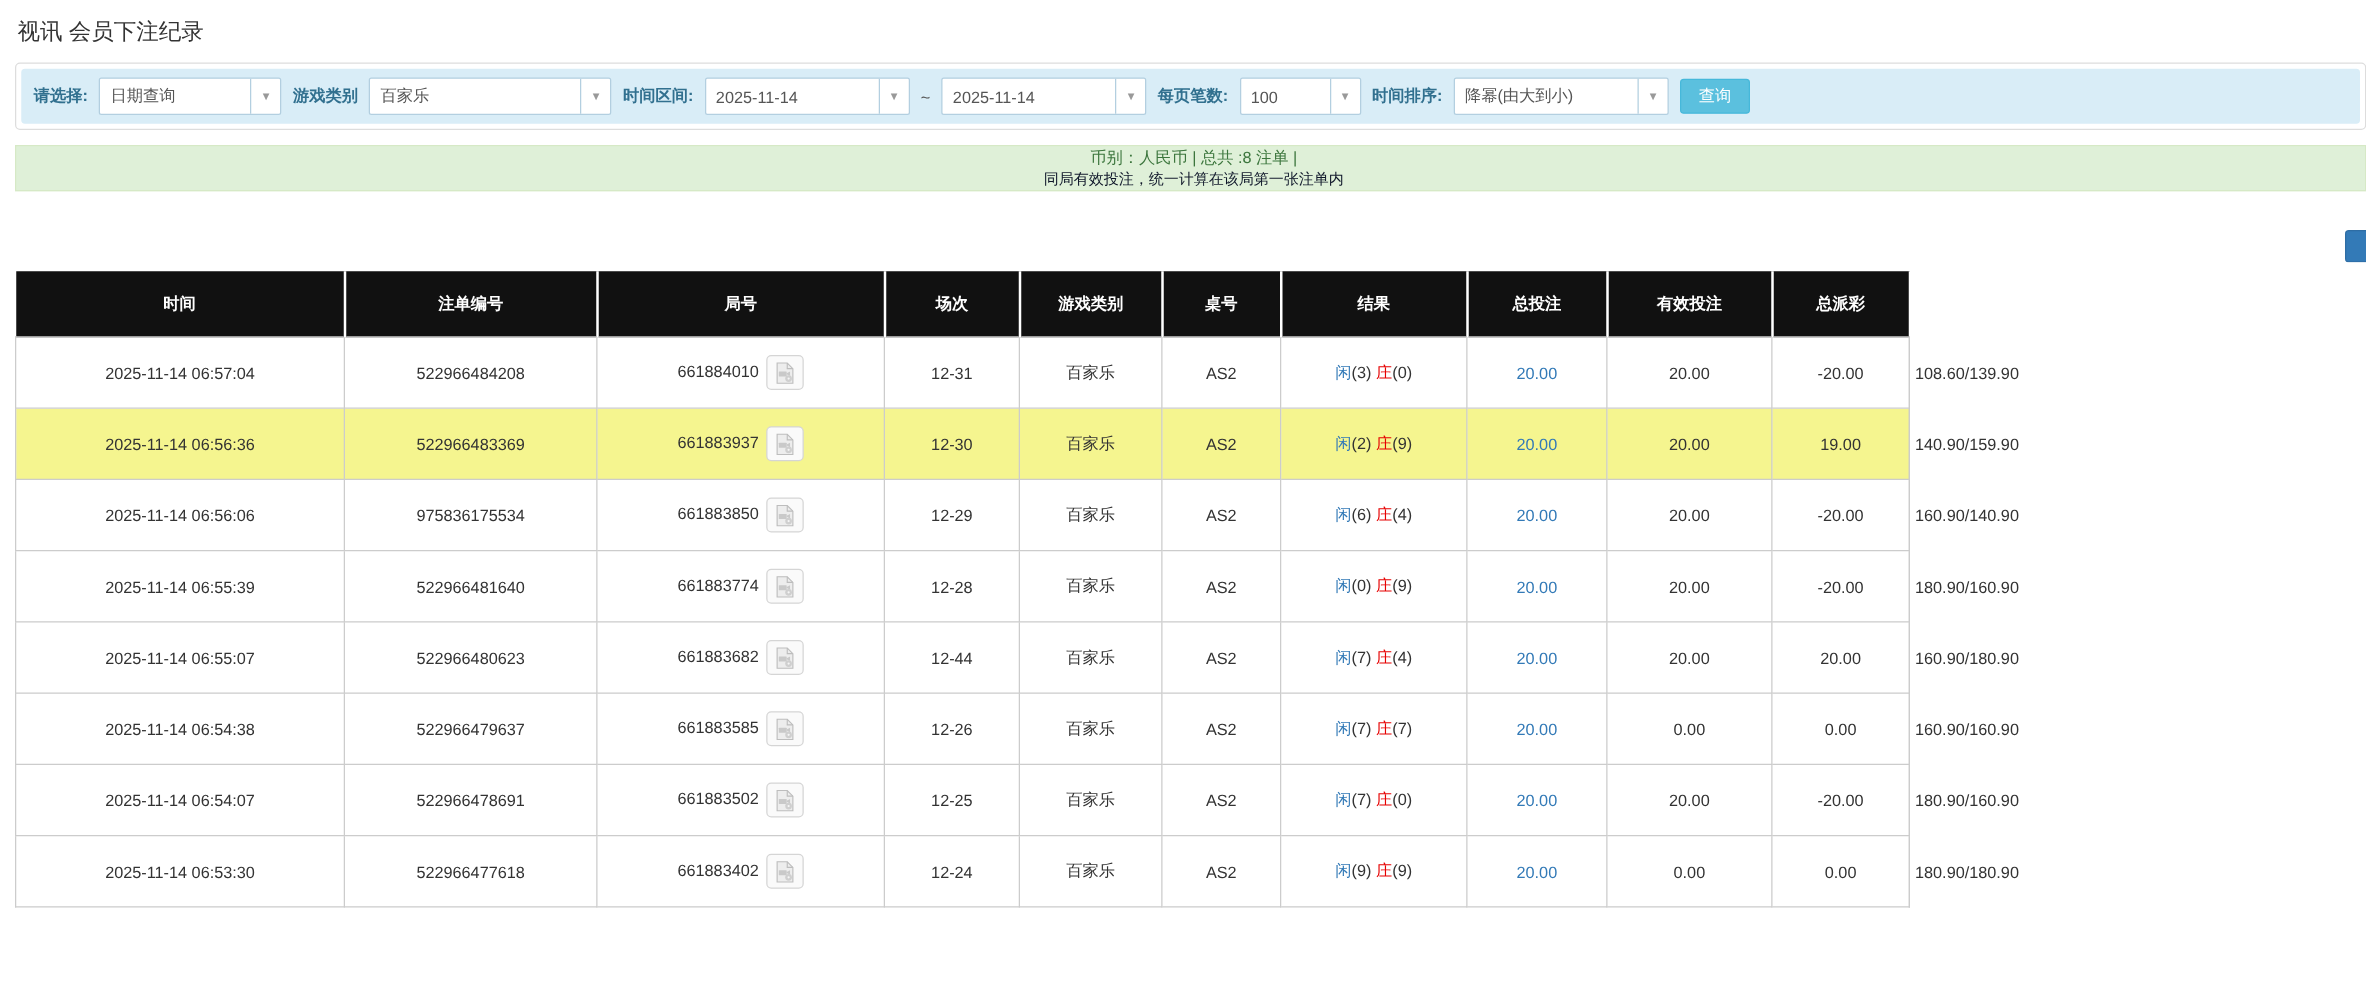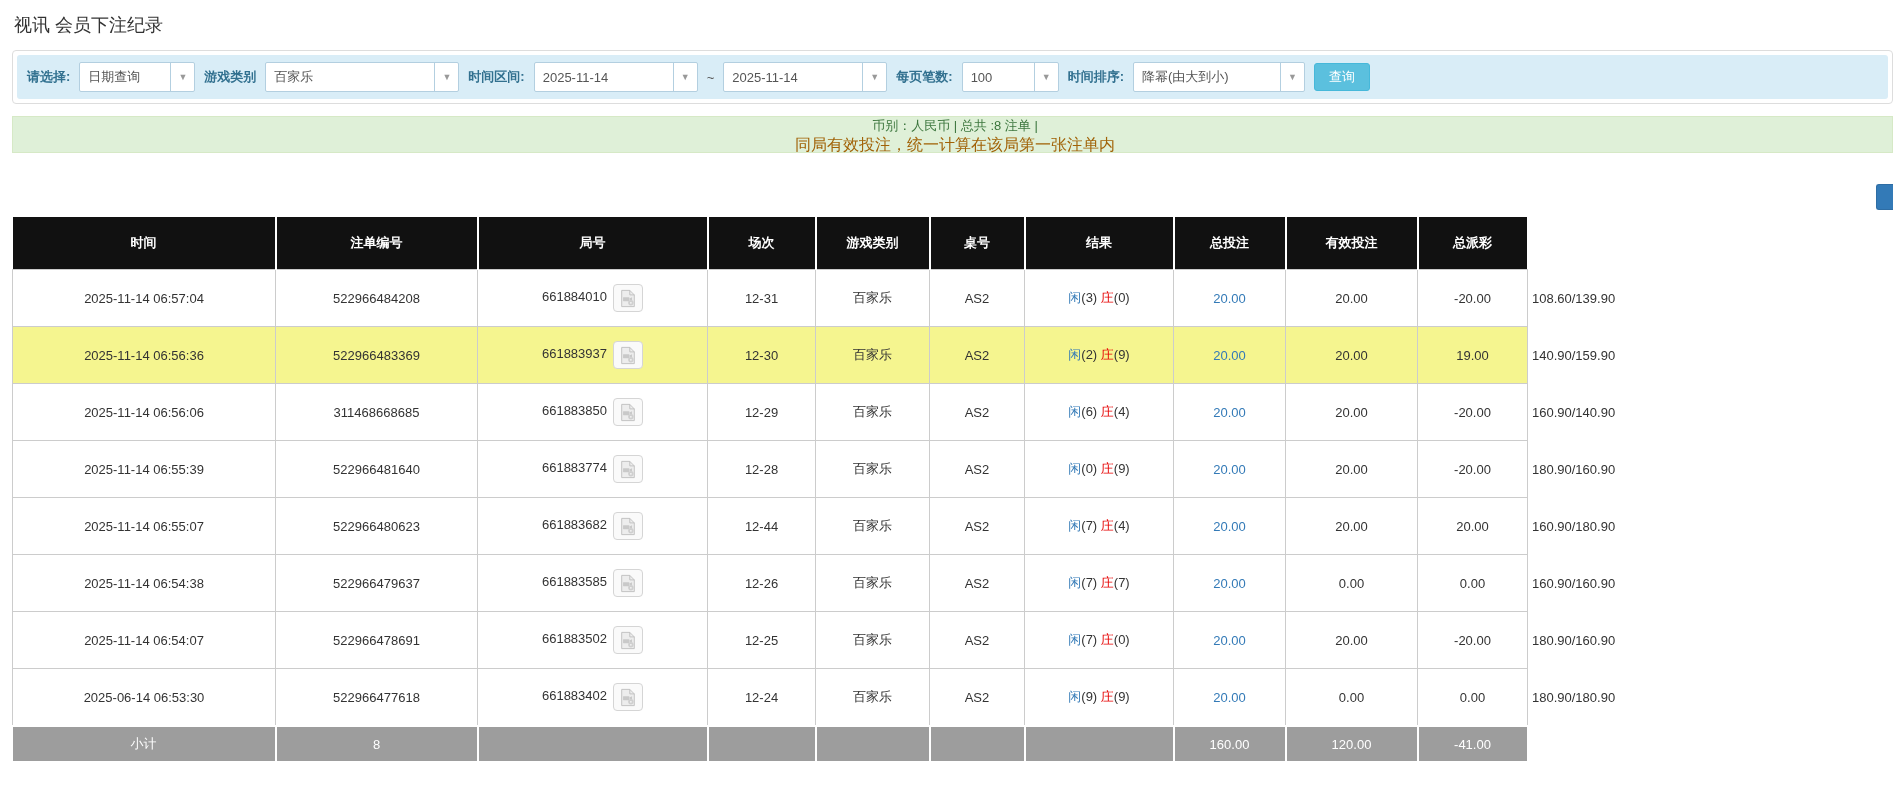--- a/index.html
+++ b/index.html
@@ -8,28 +8,28 @@
 
   .page-title { font-size: 18px; font-weight: 400; color: #333; margin: 13px 0 2px 14px; }
 
   
   .filter-panel { margin: 13px 0 0 12px; border: 1px solid #ddd; border-radius: 4px; padding: 4px; }
   .filter-bar { background: #d9edf7; border-radius: 3px; padding: 7px 10px; display: flex; align-items: center; gap: 9px; }
   .f-label { color: #31708f; font-weight: bold; font-size: 13px; white-space: nowrap; }
   .sel { background: #fff; border: 1px solid #b3cfe0; border-radius: 2px; height: 30px; display: flex; align-items: center; cursor: pointer; }
   .sel .sel-text { font-size: 13px; color: #555; padding: 0 8px; flex: 1; white-space: nowrap; overflow: hidden; }
   .sel .sel-arrow { width: 24px; align-self: stretch; border-left: 1px solid #b3cfe0; display: flex; align-items: center; justify-content: center; color: #999; font-size: 9px; }
-  .w140 { width: 116px; } .w190 { width: 194px; } .w165 { width: 164px; } .w97 { width: 97px; } .w170 { width: 172px; }
+  .w140 { width: 146px; } .w190 { width: 194px; } .w165 { width: 164px; } .w97 { width: 97px; } .w170 { width: 172px; }
   .tilde { color: #555; font-size: 13px; }
   .search-btn { background: #5bc0de; color: #fff; border: 1px solid #46b8da; border-radius: 3px; font-size: 13px; height: 28px; padding: 0 14px; cursor: pointer; }
 
   
   .summary-bar { margin: 12px 0 0 12px; background: #dff0d8; border: 1px solid #d6e9c6; padding: 0 10px 0 15px; height: 37px; display: flex; align-items: center; justify-content: space-between; flex-direction: column; }
   .summary-text { color: #3c763d; font-size: 13px; }
-  .notice-text { color: #a16207; font-size: 16px; white-space: nowrap; }
+  .notice-text { color: #0f172a; font-size: 12px; white-space: nowrap; }
 
   
   .gap-top { position: relative; height: 64px; }
   .gap-bottom { position: relative; height: 124px; }
   .partial-btn { position: absolute; right: 0; width: 17px; height: 26px; background: #337ab7; border: 1px solid #2e6da4; border-right: none; border-radius: 3px 0 0 3px; cursor: pointer; }
   .gap-top .partial-btn { top: 31px; }
 
   
   table.bets { border-collapse: collapse; table-layout: fixed; width: 1504px; margin-left: 12px; font-size: 13px; }
   table.bets thead th { background: #111; color: #fff; font-weight: bold; padding: 8px 4px; border-right: 2px solid #fff; text-align: center; }
@@ -165,21 +165,21 @@
         <td>百家乐</td>
         <td>AS2</td>
         <td><span class="blue">闲</span>(2) <span class="red">庄</span>(9)</td>
         <td><a class="bet-link">20.00</a></td>
         <td>20.00</td>
         <td>19.00</td>
         <td>140.90/159.90</td>
       </tr>
       <tr>
         <td>2025-11-14 06:56:06</td>
-        <td>311468668685</td>
+        <td>975836175534</td>
         <td><span>661883850</span><button class="video-btn"><span><svg width="18" height="19" viewBox="0 0 20 21" xmlns="http://www.w3.org/2000/svg">
                 <path d="M3 1.5h9l5 5v13H3z" fill="#ededed" stroke="#bdbdbd"></path>
                 <path d="M12 1.5v5h5" fill="none" stroke="#bdbdbd"></path>
                 <rect x="4.5" y="9" width="7" height="4.5" rx="0.5" fill="#c9c9c9"></rect>
                 <path d="M11.5 10.5l3-1.5v4l-3-1.5z" fill="#c9c9c9"></path>
                 <circle cx="13.2" cy="15.3" r="3" fill="#cfcfcf"></circle>
                 <circle cx="13.2" cy="15.3" r="1" fill="#f5f5f5"></circle>
               </svg></span></button></td>
         <td>12-29</td>
         <td>百家乐</td>
@@ -264,52 +264,39 @@
         <td>12-25</td>
         <td>百家乐</td>
         <td>AS2</td>
         <td><span class="blue">闲</span>(7) <span class="red">庄</span>(0)</td>
         <td><a class="bet-link">20.00</a></td>
         <td>20.00</td>
         <td class="red">-20.00</td>
         <td>180.90/160.90</td>
       </tr>
       <tr>
-        <td>2025-06-14 06:53:30</td>
+        <td>2025-11-14 06:53:30</td>
         <td>522966477618</td>
         <td><span>661883402</span><button class="video-btn"><span><svg width="18" height="19" viewBox="0 0 20 21" xmlns="http://www.w3.org/2000/svg">
                 <path d="M3 1.5h9l5 5v13H3z" fill="#ededed" stroke="#bdbdbd"></path>
                 <path d="M12 1.5v5h5" fill="none" stroke="#bdbdbd"></path>
                 <rect x="4.5" y="9" width="7" height="4.5" rx="0.5" fill="#c9c9c9"></rect>
                 <path d="M11.5 10.5l3-1.5v4l-3-1.5z" fill="#c9c9c9"></path>
                 <circle cx="13.2" cy="15.3" r="3" fill="#cfcfcf"></circle>
                 <circle cx="13.2" cy="15.3" r="1" fill="#f5f5f5"></circle>
               </svg></span></button></td>
         <td>12-24</td>
         <td>百家乐</td>
         <td>AS2</td>
         <td><span class="blue">闲</span>(9) <span class="red">庄</span>(9)</td>
         <td><a class="bet-link">20.00</a></td>
         <td>0.00</td>
         <td>0.00</td>
         <td>180.90/180.90</td>
       </tr>
     </tbody>
   <tfoot>
-      <tr>
-        <td>小计</td>
-        <td>8</td>
-        <td></td>
-        <td></td>
-        <td></td>
-        <td></td>
-        <td></td>
-        <td>160.00</td>
-        <td>120.00</td>
-        <td class="red">-41.00</td>
-        <td></td>
-      </tr>
     </tfoot>
 </table>
 
 <div class="gap-bottom">
   
 </div>
 
 </body></html>

